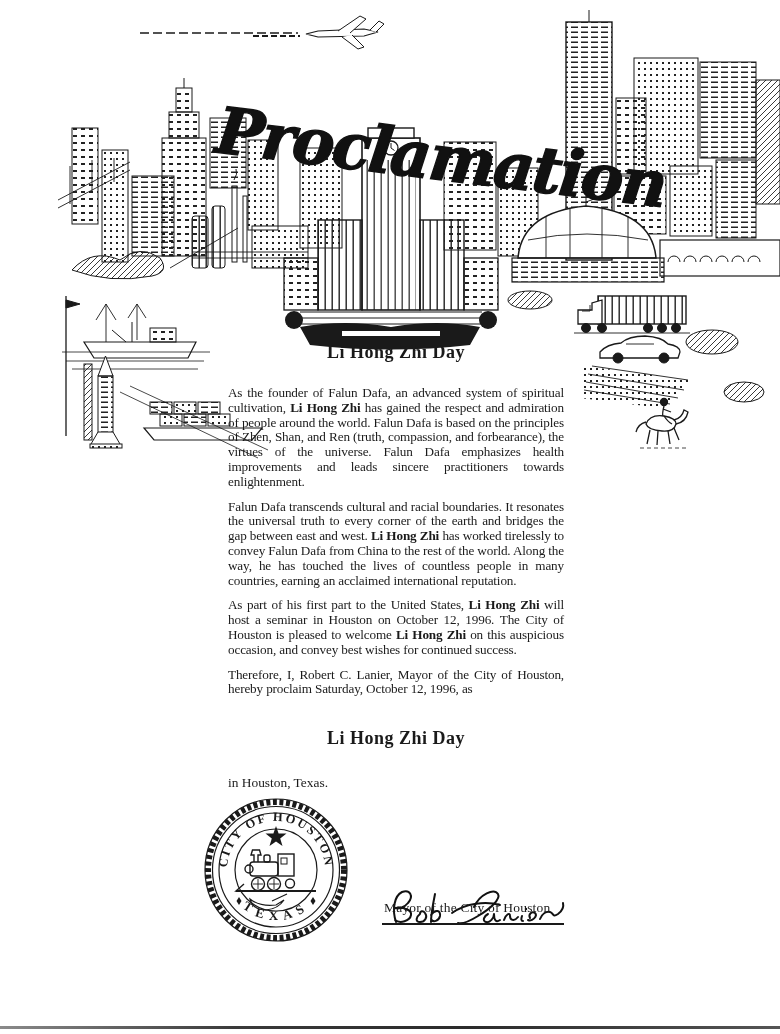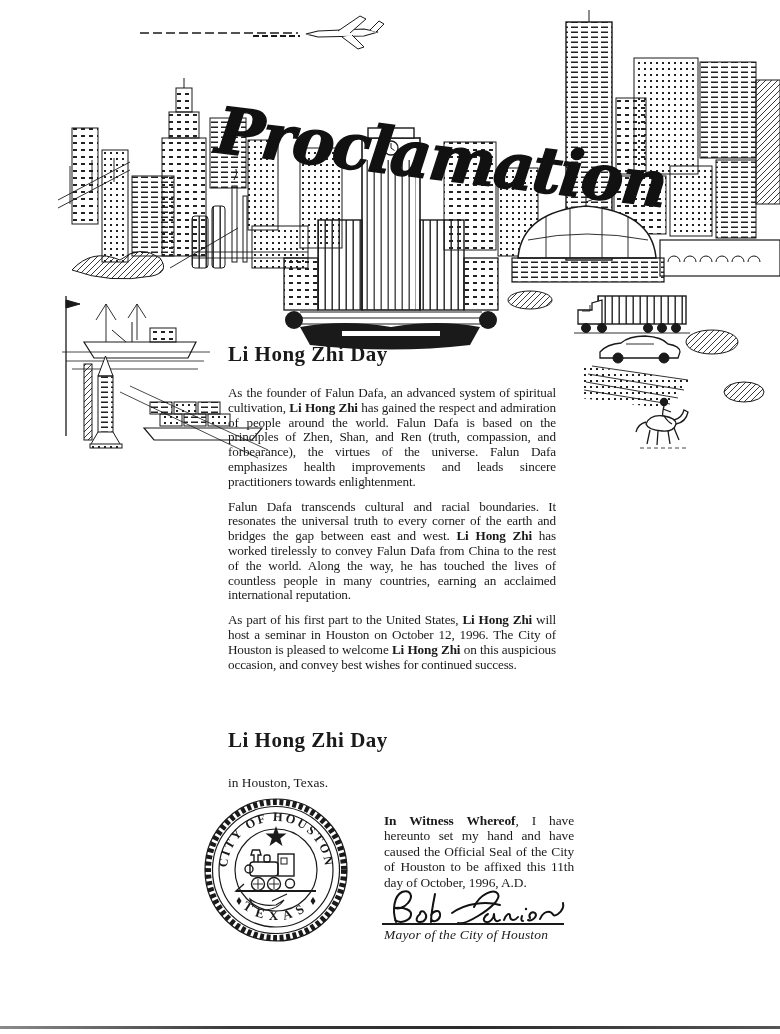--- a/index.html
+++ b/index.html
@@ -3,48 +3,47 @@
 <meta charset="utf-8">
 <style>
   html,body{margin:0;padding:0;background:#e8e8e8;}
   .page{
     position:relative;width:780px;height:1034px;margin:0 auto;
     background:#ffffff;overflow:hidden;
     font-family:"Liberation Serif", serif;color:#1a1a1a;
   }
   .art{position:absolute;left:0;top:0;}
   .doc-title{
-    position:absolute;left:228px;width:336px;text-align:left;
-    font-size:21px;font-weight:bold;letter-spacing:.5px;white-space:nowrap;
+    position:absolute;left:228px;width:336px;text-align:center;
+    font-size:18px;font-weight:bold;letter-spacing:.5px;white-space:nowrap;
   }
   .t1{top:342px;}
   .t2{top:728px;}
   .body-copy{
     position:absolute;left:228px;top:386px;width:336px;
     font-size:13.2px;line-height:14.8px;letter-spacing:-0.15px;
     text-align:justify;
   }
-  .body-copy p{margin:0 8px 10px 0;}
+  .body-copy p{margin:0 0 10px 0;}
   .location{
     position:absolute;left:228px;top:775px;font-size:13.4px;
   }
   .seal{position:absolute;left:202px;top:796px;}
   .witness{
     position:absolute;left:384px;top:813px;width:190px;
     font-size:13.4px;line-height:15.4px;text-align:justify;letter-spacing:-0.1px;
   }
   .signature{position:absolute;left:382px;top:886px;}
   .sig-line{
     position:absolute;left:382px;top:923px;width:182px;height:2px;
     background:#1a1a1a;
   }
   .sig-caption{
-    position:absolute;left:384px;top:927px;font-size:13.5px;letter-spacing:.2px;
+    position:absolute;left:384px;top:900px;font-size:13.5px;letter-spacing:.2px;
     white-space:nowrap;
-    font-style:italic;
   }
   .scan-edge{
     position:absolute;left:0;top:1026px;width:780px;height:3px;
     background:linear-gradient(90deg,#8a8a8a 0%,#3a3a3a 30%,#2b2b2b 60%,#555 100%);
   }
   b{font-weight:bold;}
   svg text{user-select:none;}
 </style>
 </head>
 <body>
@@ -228,20 +227,21 @@
       <text x="214" y="152" font-family="'DejaVu Serif', serif" font-size="64" font-weight="bold" font-style="italic" fill="#111" stroke="#111" stroke-width="1.4" letter-spacing="-2" textLength="452" lengthAdjust="spacingAndGlyphs" transform="rotate(7 214 152)">Proclamation</text>
     </g>
   </svg>
 
   <div class="doc-title t1">Li Hong Zhi Day</div>
 
   <div class="body-copy">
     <p><span>As the founder of Falun Dafa, an advanced system of spiritual cultivation, </span><b>Li Hong Zhi</b><span> has gained the respect and admiration of people around the world.  Falun Dafa is based on the principles of Zhen, Shan, and Ren (truth, compassion, and forbearance), the virtues of the universe.  Falun Dafa emphasizes health improvements and leads sincere practitioners towards enlightenment.</span></p>
     <p><span>Falun Dafa transcends cultural and racial boundaries.  It resonates the universal truth to every corner of the earth and bridges the gap between east and west.  </span><b>Li Hong Zhi</b><span> has worked tirelessly to convey Falun Dafa from China to the rest of the world.  Along the way, he has touched the lives of countless people in many countries, earning an acclaimed international reputation.</span></p>
     <p><span>As part of his first part to the United States, </span><b>Li Hong Zhi</b><span> will host a seminar in Houston on October 12, 1996.  The City of Houston is pleased to welcome </span><b>Li Hong Zhi</b><span> on this auspicious occasion, and convey best wishes for continued success.</span></p>
+    <p><span>Therefore, I, Robert C. Lanier, Mayor of the City of Houston, hereby proclaim Saturday, October 12, 1996, as</span></p>
   </div>
 
   <div class="doc-title t2">Li Hong Zhi Day</div>
 
   <div class="location">in Houston, Texas.</div>
 
   <svg class="seal" width="148" height="148" viewBox="0 0 148 148">
     <g stroke="#1a1a1a" fill="none">
       <circle cx="74" cy="74" r="71" stroke-width="1.2"></circle>
       <circle cx="74" cy="74" r="68" stroke-width="6" stroke-dasharray="4 2.6"></circle>
@@ -271,21 +271,20 @@
       </g>
       <g stroke-width="1.2">
         <path d="M48,103 q10,8 26,6 l8,-5 q-6,9 -18,10 q-13,0 -16,-11 z"></path>
         <path d="M70,105 l15,-7"></path>
       </g>
       <polygon points="37,101 39.5,105 37,109 34.5,105" fill="#1a1a1a" stroke="none"></polygon>
       <polygon points="111,101 113.5,105 111,109 108.5,105" fill="#1a1a1a" stroke="none"></polygon>
     </g>
   </svg>
 
-  <div class="witness"><b>In Witness Whereof</b><span>, I have hereunto set my hand and have caused the Official Seal of the City of Houston to be affixed this 11th day of October, 1996, A.D.</span></div>
 
   <svg class="signature" width="185" height="40" viewBox="0 0 185 40" aria-label="Bob Lanier">
     <g stroke="#111" stroke-width="2" fill="none" stroke-linecap="round" stroke-linejoin="round">
       <path d="M14,36 C10,24 12,10 20,6 C28,3 32,10 26,17 C22,22 16,23 13,22 C22,21 30,24 29,29 C28,35 18,38 13,34"></path>
       <path d="M38,28 C34,31 33,36 38,36 C43,36 46,31 43,27 C41,24 38,25 38,28"></path>
       <path d="M53,8 C51,18 49,29 49,36 M49,29 C53,23 59,24 58,30 C57,35 51,37 49,33"></path>
       <path d="M92,21 C98,8 112,2 116,8 C119,13 108,23 96,30 C88,35 80,38 76,37"></path>
       <path d="M70,27 C84,17 104,15 118,19"></path>
       <path d="M106,28 C102,30 100,35 104,36 C108,37 112,32 112,28 C112,34 114,37 118,34"></path>
       <path d="M122,34 C124,28 128,26 128,30 C128,34 132,36 136,31"></path>

